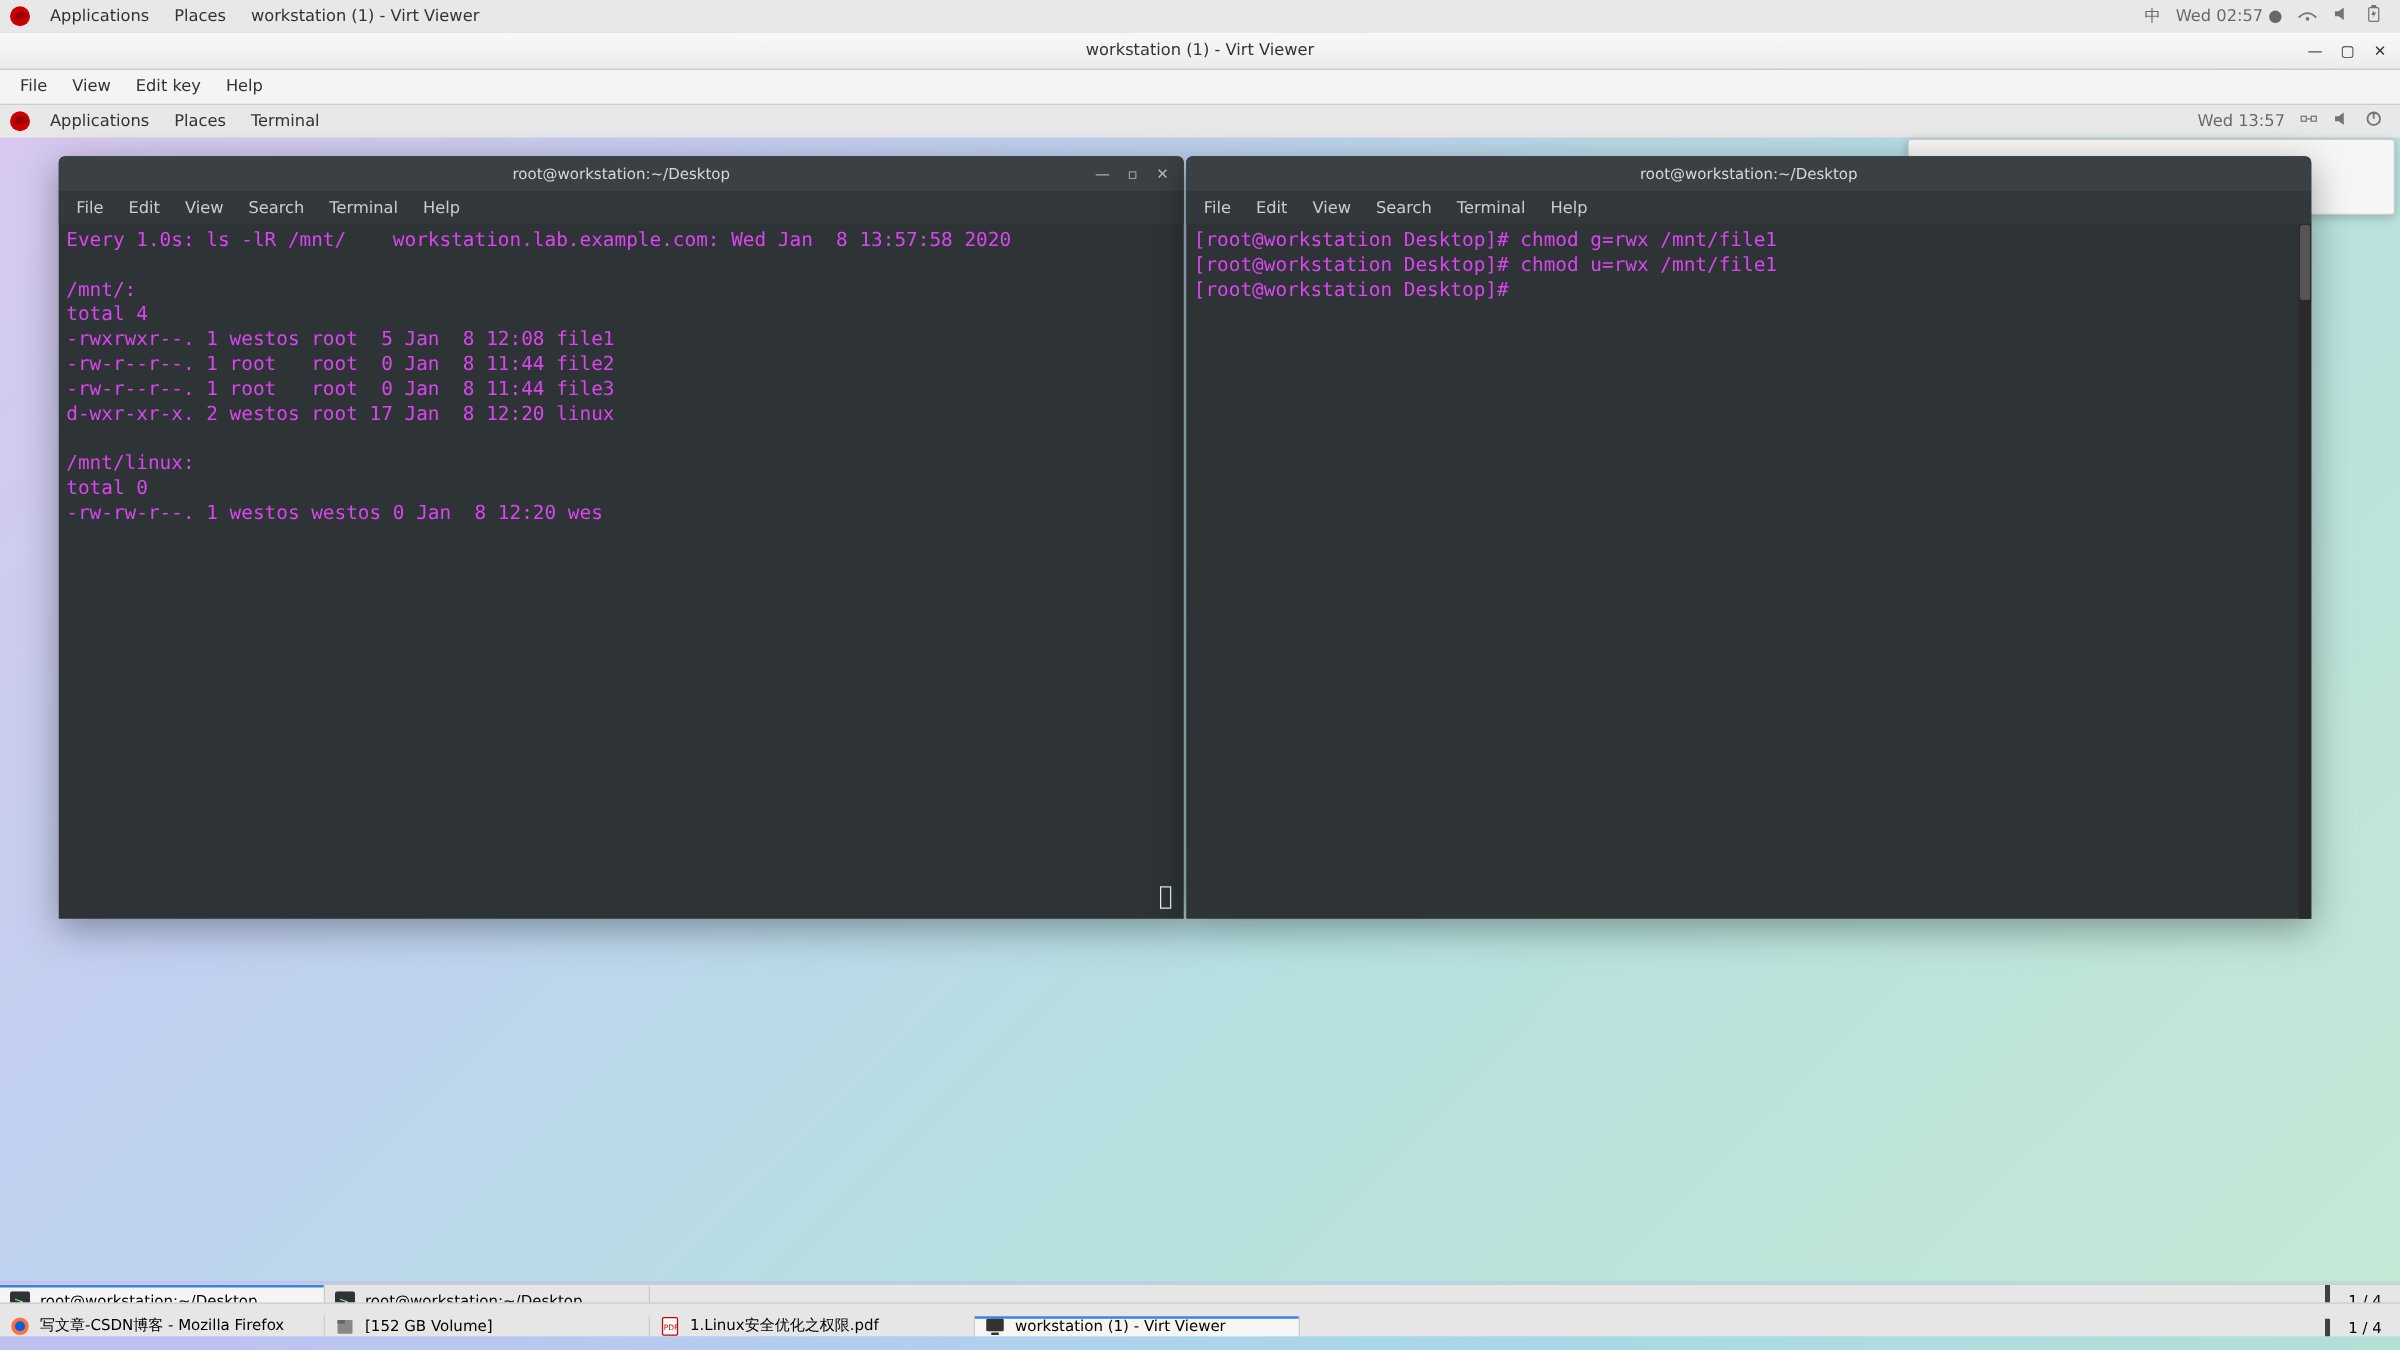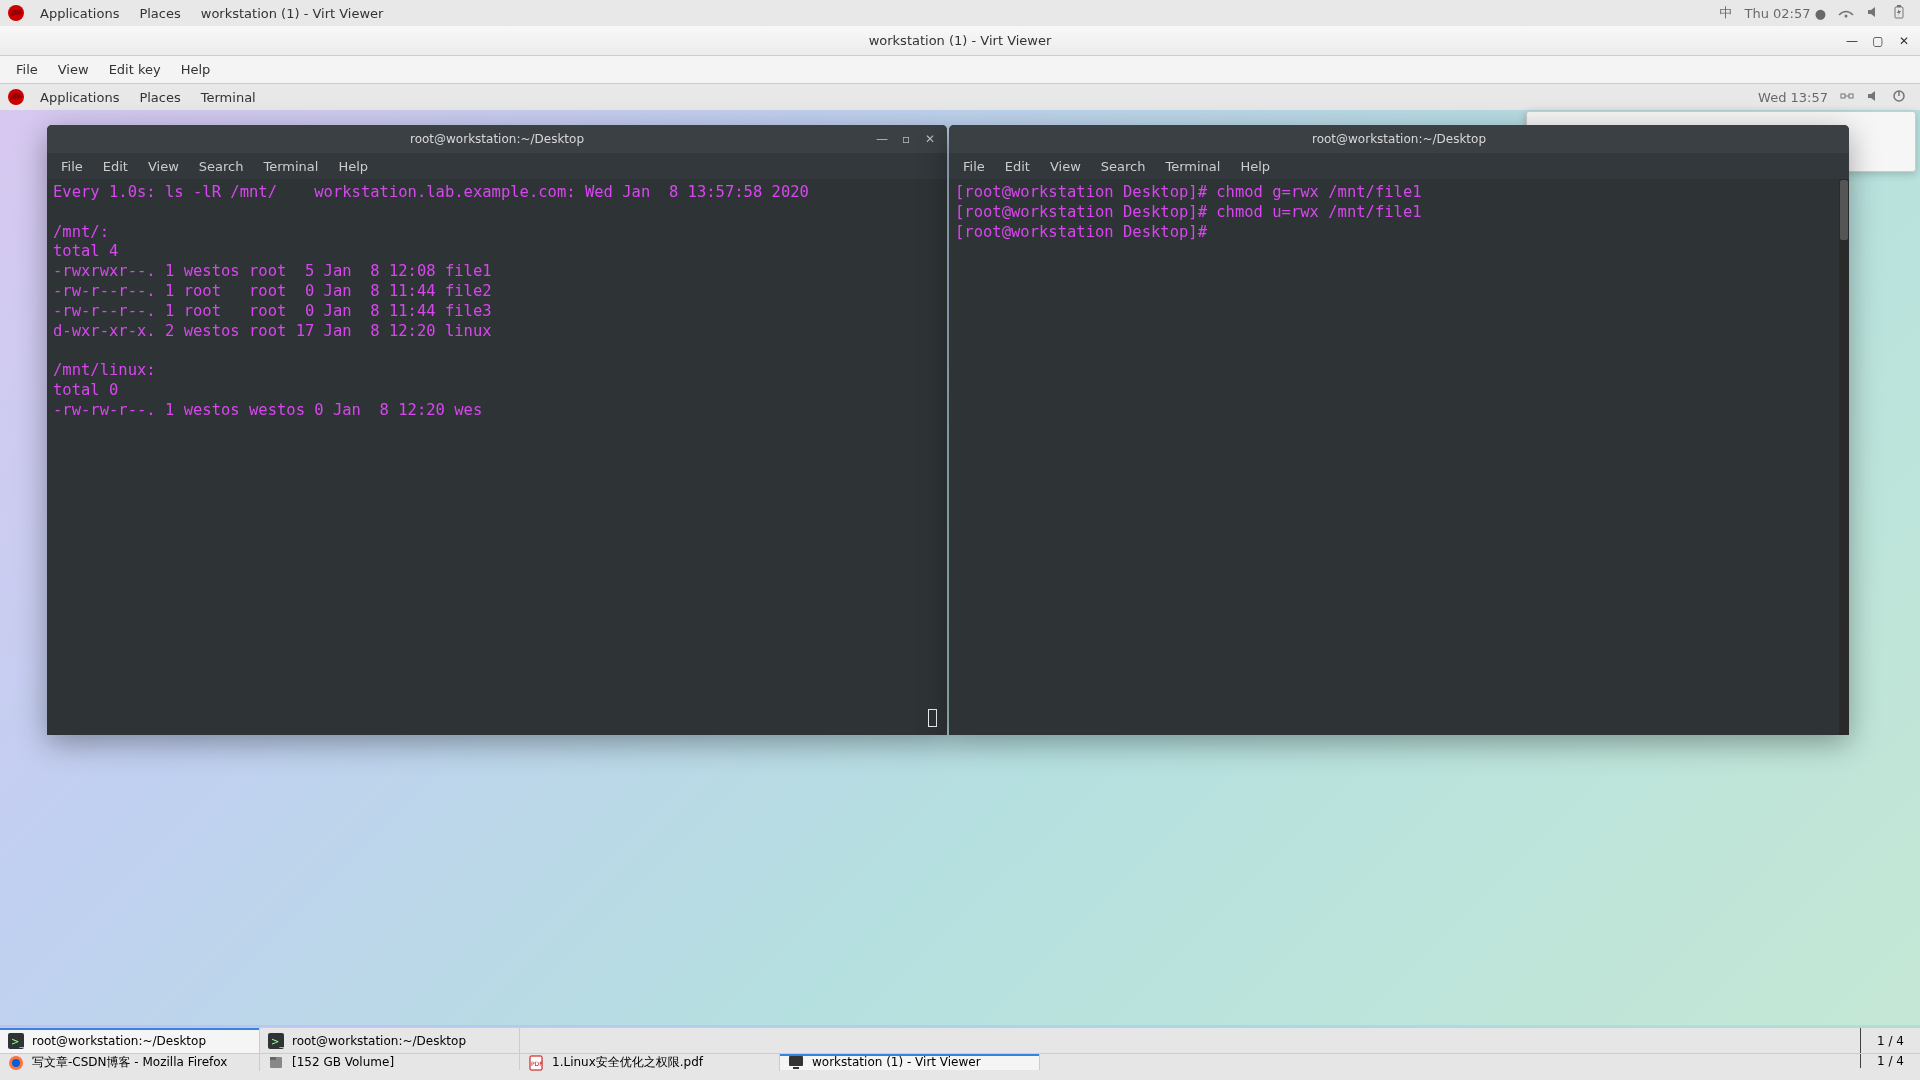--- a/index.html
+++ b/index.html
@@ -46,43 +46,43 @@
 .termwin .term-title .wc { width: 22px; height: 18px; display: flex; align-items: center; justify-content: center; cursor: pointer; font-size: 12px; color: #bbb; border-radius: 3px; }
 .termwin .term-menu { height: 26px; background: #33383c; display: flex; align-items: center; padding: 0 4px; font-size: 13px; color: #ccc; }
 .termwin .term-menu .menu-item { padding: 2px 10px; cursor: pointer; }
 .termwin .term-body { flex: 1; padding: 4px 6px; font-family: "DejaVu Sans Mono", monospace; font-size: 15.5px; color: #d946ef; white-space: pre; line-height: 1.28; overflow: hidden; position: relative; }
 .termwin .term-body .cursor { display: inline-block; width: 9px; height: 18px; border: 1px solid #eee; vertical-align: text-bottom; }
 .termwin .scrollbar { position: absolute; right: 0; top: 54px; bottom: 0; width: 10px; background: #2a2a2a; }
 .termwin .scrollbar .thumb { width: 8px; background: #555; margin: 1px; border-radius: 2px; }
 
 
 .host-task1 { position: absolute; bottom: 26px; left: 0; right: 0; height: 27px; background: #e6e6e6; border-top: 1px solid #ccc; display: flex; align-items: stretch; font-size: 12px; }
-.host-task2 { position: absolute; bottom: 0; left: 0; right: 0; height: 27px; background: #e6e6e6; border-top: 1px solid #ccc; display: flex; align-items: flex-start; font-size: 12px; margin-top: 28px; }
+.host-task2 { position: absolute; bottom: 11px; left: 0; right: 0; height: 27px; background: #e6e6e6; border-top: 1px solid #ccc; display: flex; align-items: flex-end; font-size: 12px; margin-top: 28px; }
 .task-item { display: flex; align-items: center; padding: 0 8px; border-right: 1px solid #ccc; min-width: 260px; cursor: pointer; gap: 8px; }
 .task-item.active { background: #f5f5f5; box-shadow: inset 0 2px 0 #3584e4; }
 .task-item .ticon { width: 16px; height: 16px; }
 .task-spacer { flex: 1; }
-.task-pager { width: 60px; display: flex; align-items: center; justify-content: center; border-left: 1px solid #404040; }
+.task-pager { width: 60px; display: flex; align-items: center; justify-content: center; border-left: 4px solid #404040; }
 
 
 .watermark { position: absolute; left: 600px; top: 200px; width: 280px; height: 420px; opacity: 0.06; pointer-events: none; }
 .watermark .shape { width: 160px; height: 200px; background: #000; transform: rotate(45deg) skew(10deg); margin: 40px auto; }
 .watermark .txt { font-size: 54px; font-weight: bold; color: #000; text-align: center; letter-spacing: 4px; }
 </style>
 </head>
 <body>
 
 <div class="host-topbar">
   <span class="redhat-icon"></span>
   <span class="menu-item">Applications</span>
   <span class="menu-item">Places</span>
   <span class="menu-item">workstation (1) - Virt Viewer</span>
   <span class="spacer"></span>
   <span class="status-icon">中</span>
-  <span class="status-icon"><span>Thu 02:57</span> <span>●</span></span>
+  <span class="status-icon"><span>Wed 02:57</span> <span>●</span></span>
   <span class="status-icon">
     <svg width="16" height="12">
         <path d="M1 9 Q8 2 15 9" stroke="#444" fill="none" stroke-width="1.5"></path>
         <circle cx="8" cy="10" r="1.5" fill="#444"></circle>
       </svg>
   </span>
   <span class="status-icon">
     <svg width="14" height="14">
         <path d="M2 5v4h3l4 3V2L5 5z" fill="#444"></path>
       </svg>

